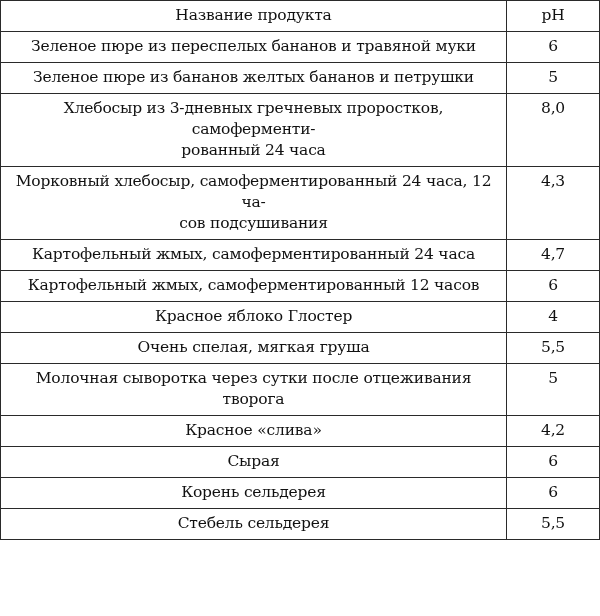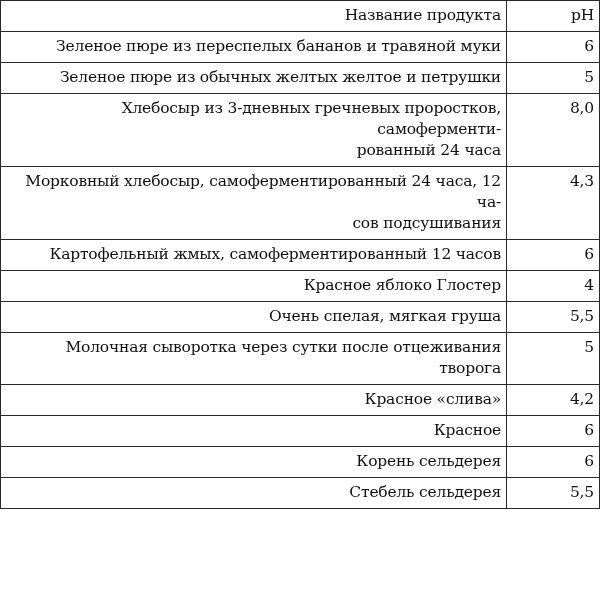--- a/index.html
+++ b/index.html
@@ -17,21 +17,21 @@
       width: 599px;
       margin: 0;
       font-family: "DejaVu Serif", "Liberation Serif", serif;
       font-size: 15.5px;
       color: #111111;
       table-layout: fixed;
     }
     table.ph-table td, table.ph-table th {
       border: 1.5px solid #2a2a2a;
       padding: 4px 5px 5px 5px;
-      text-align: right;
+      text-align: center;
       vertical-align: top;
       font-weight: normal;
       line-height: 21px;
     }
     col.col-name { width: 506px; }
     col.col-ph { width: 93px; }
     th, td { letter-spacing: -0.2px; }
     tr.single td, tr.single th { height: 21px; }
   </style>
 </head>
@@ -47,36 +47,40 @@
       <th>Название продукта</th>
       <th>pH</th>
     </tr>
   </thead>
   <tbody>
     <tr class="single">
       <td>Зеленое пюре из переспелых бананов и травяной муки</td>
       <td>6</td>
     </tr>
     <tr class="single">
-      <td>Зеленое пюре из обычных желтых желтое и петрушки</td>
+      <td>Зеленое пюре из бананов желтых бананов и петрушки</td>
       <td>5</td>
     </tr>
     <tr>
       <td>
         <span>Хлебосыр из 3-дневных гречневых проростков, самоферменти-</span><br>
         <span>рованный 24 часа</span>
       </td>
       <td>8,0</td>
     </tr>
     <tr>
       <td>
         <span>Морковный хлебосыр, самоферментированный 24 часа, 12 ча-</span><br>
         <span>сов подсушивания</span>
       </td>
       <td>4,3</td>
+    </tr>
+    <tr class="single">
+      <td>Картофельный жмых, самоферментированный 24 часа</td>
+      <td>4,7</td>
     </tr>
     <tr class="single">
       <td>Картофельный жмых, самоферментированный 12 часов</td>
       <td>6</td>
     </tr>
     <tr class="single">
       <td>Красное яблоко Глостер</td>
       <td>4</td>
     </tr>
     <tr class="single">
@@ -85,21 +89,21 @@
     </tr>
     <tr class="single">
       <td>Молочная сыворотка через сутки после отцеживания творога</td>
       <td>5</td>
     </tr>
     <tr class="single">
       <td>Красное «слива»</td>
       <td>4,2</td>
     </tr>
     <tr class="single">
-      <td>Красное</td>
+      <td>Сырая</td>
       <td>6</td>
     </tr>
     <tr class="single">
       <td>Корень сельдерея</td>
       <td>6</td>
     </tr>
     <tr class="single">
       <td>Стебель сельдерея</td>
       <td>5,5</td>
     </tr>

